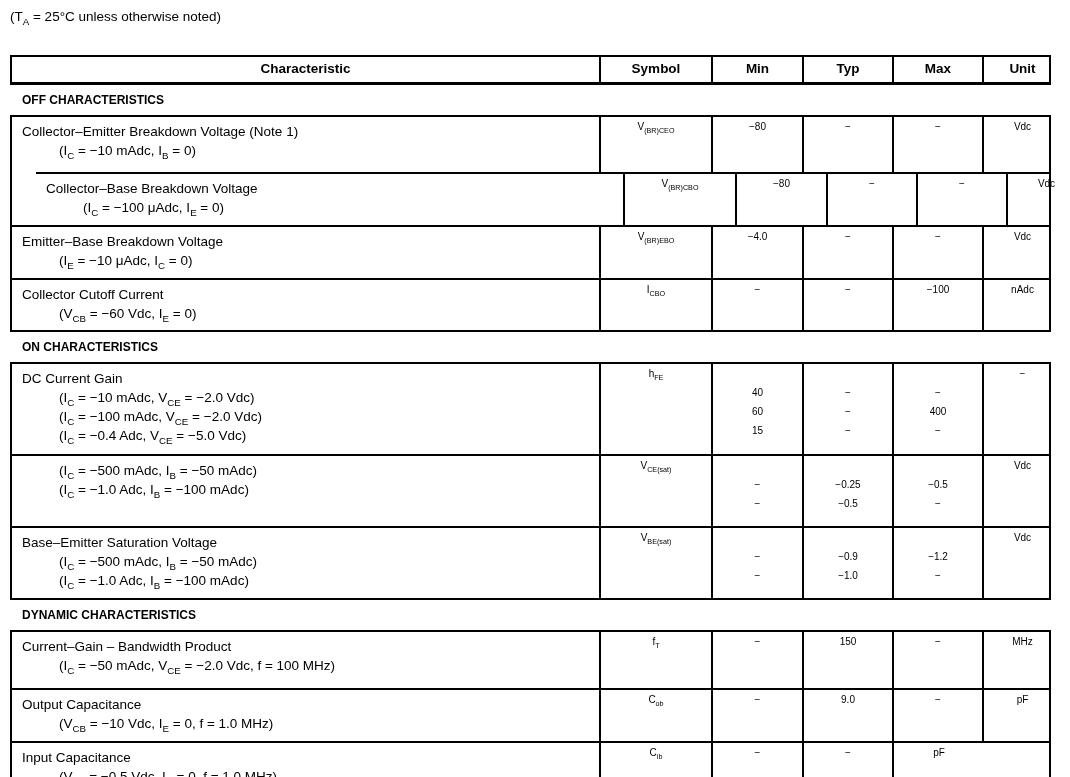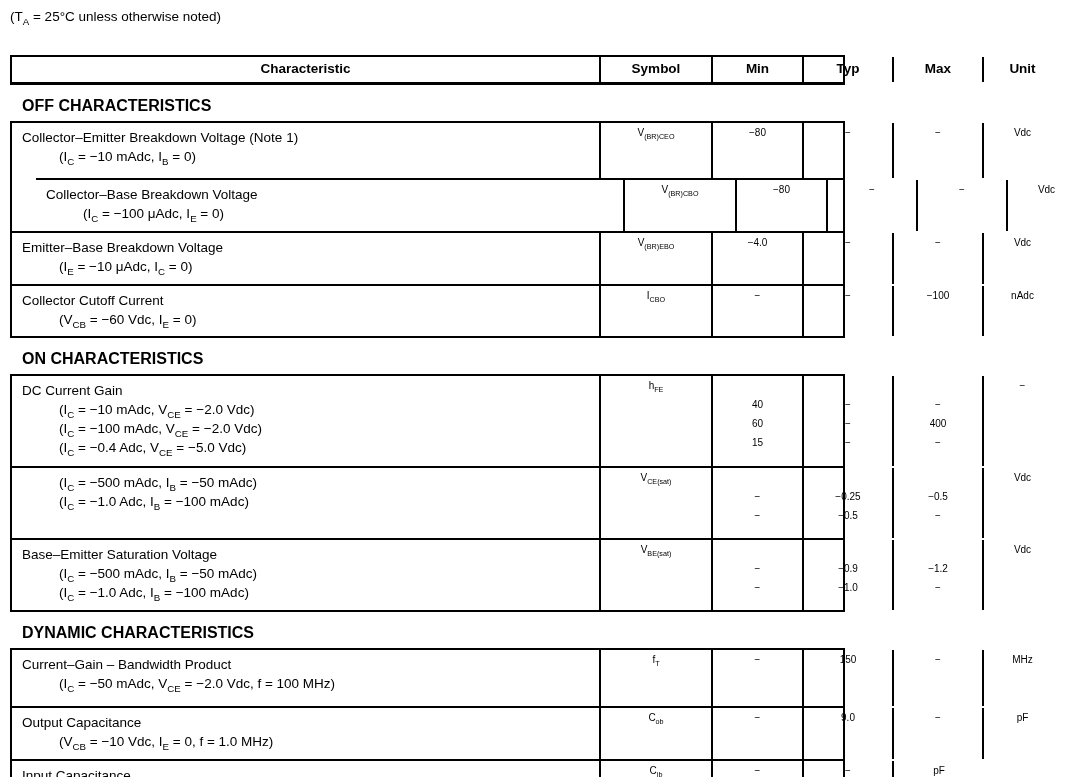--- a/index.html
+++ b/index.html
@@ -7,38 +7,38 @@
     width: 1070px; height: 777px;
     background: #ffffff;
     font-family: "Liberation Sans", "DejaVu Sans", sans-serif;
     color: #000;
   }
   .page { padding: 8px 0 0 10px; }
   .note {
     font-size: 13.5px; line-height: 18px; margin-bottom: 29px;
   }
   .tbl {
-    width: 835px;
+    width: 1041px;
     border: 2px solid #000;
   }
   .tbl.header-box { border-bottom-width: 3px; }
   .row {
     display: grid;
     grid-template-columns: 589px 112px 91px 90px 90px 77px;
   }
   .row + .row { border-top: 2px solid #000; }
   .cell { border-right: 2px solid #000; }
   .cell:last-child { border-right: none; }
   .hcell {
     font-weight: bold; font-size: 13.5px; text-align: center;
     padding: 4px 2px 5px 2px; line-height: 16px;
   }
   .section-title {
-    font-weight: bold; font-size: 16px;
-    padding: 13px 0 7px 12px; line-height: 16px;
+    font-weight: bold; font-size: 12px;
+    padding: 7px 0 7px 12px; line-height: 16px;
   }
   .char {
     font-size: 13.5px; line-height: 19px;
     padding: 5px 8px 5px 10px;
   }
   .cond { margin-left: 37px; }
   .sym, .val {
     font-size: 10px; line-height: 19px;
     text-align: center; 
     white-space: pre-line;

